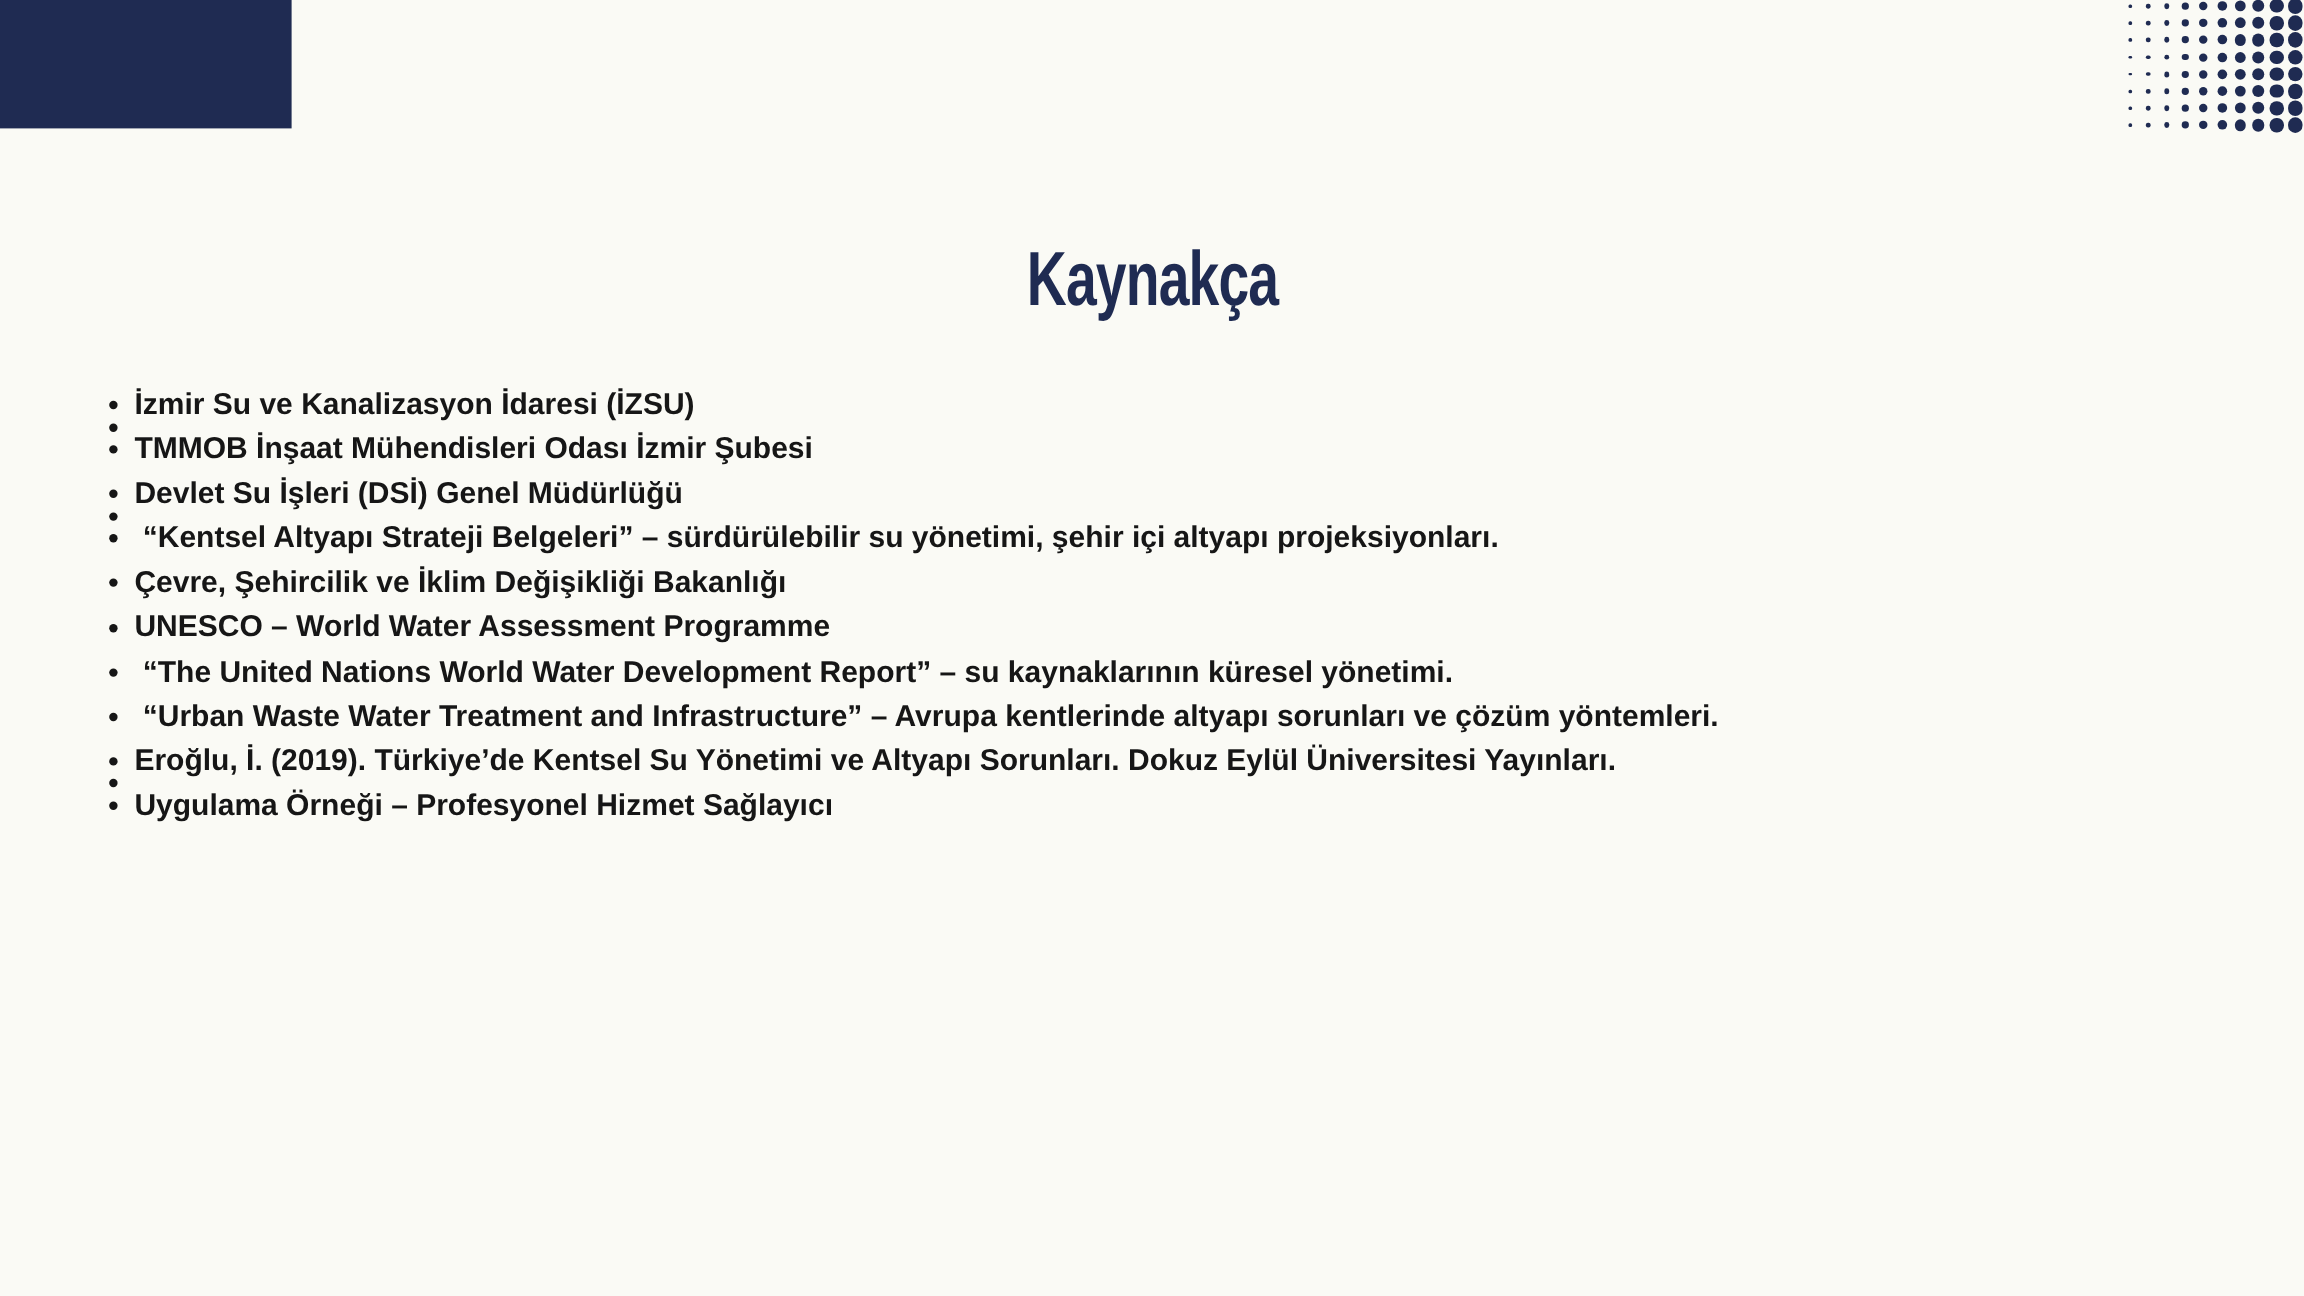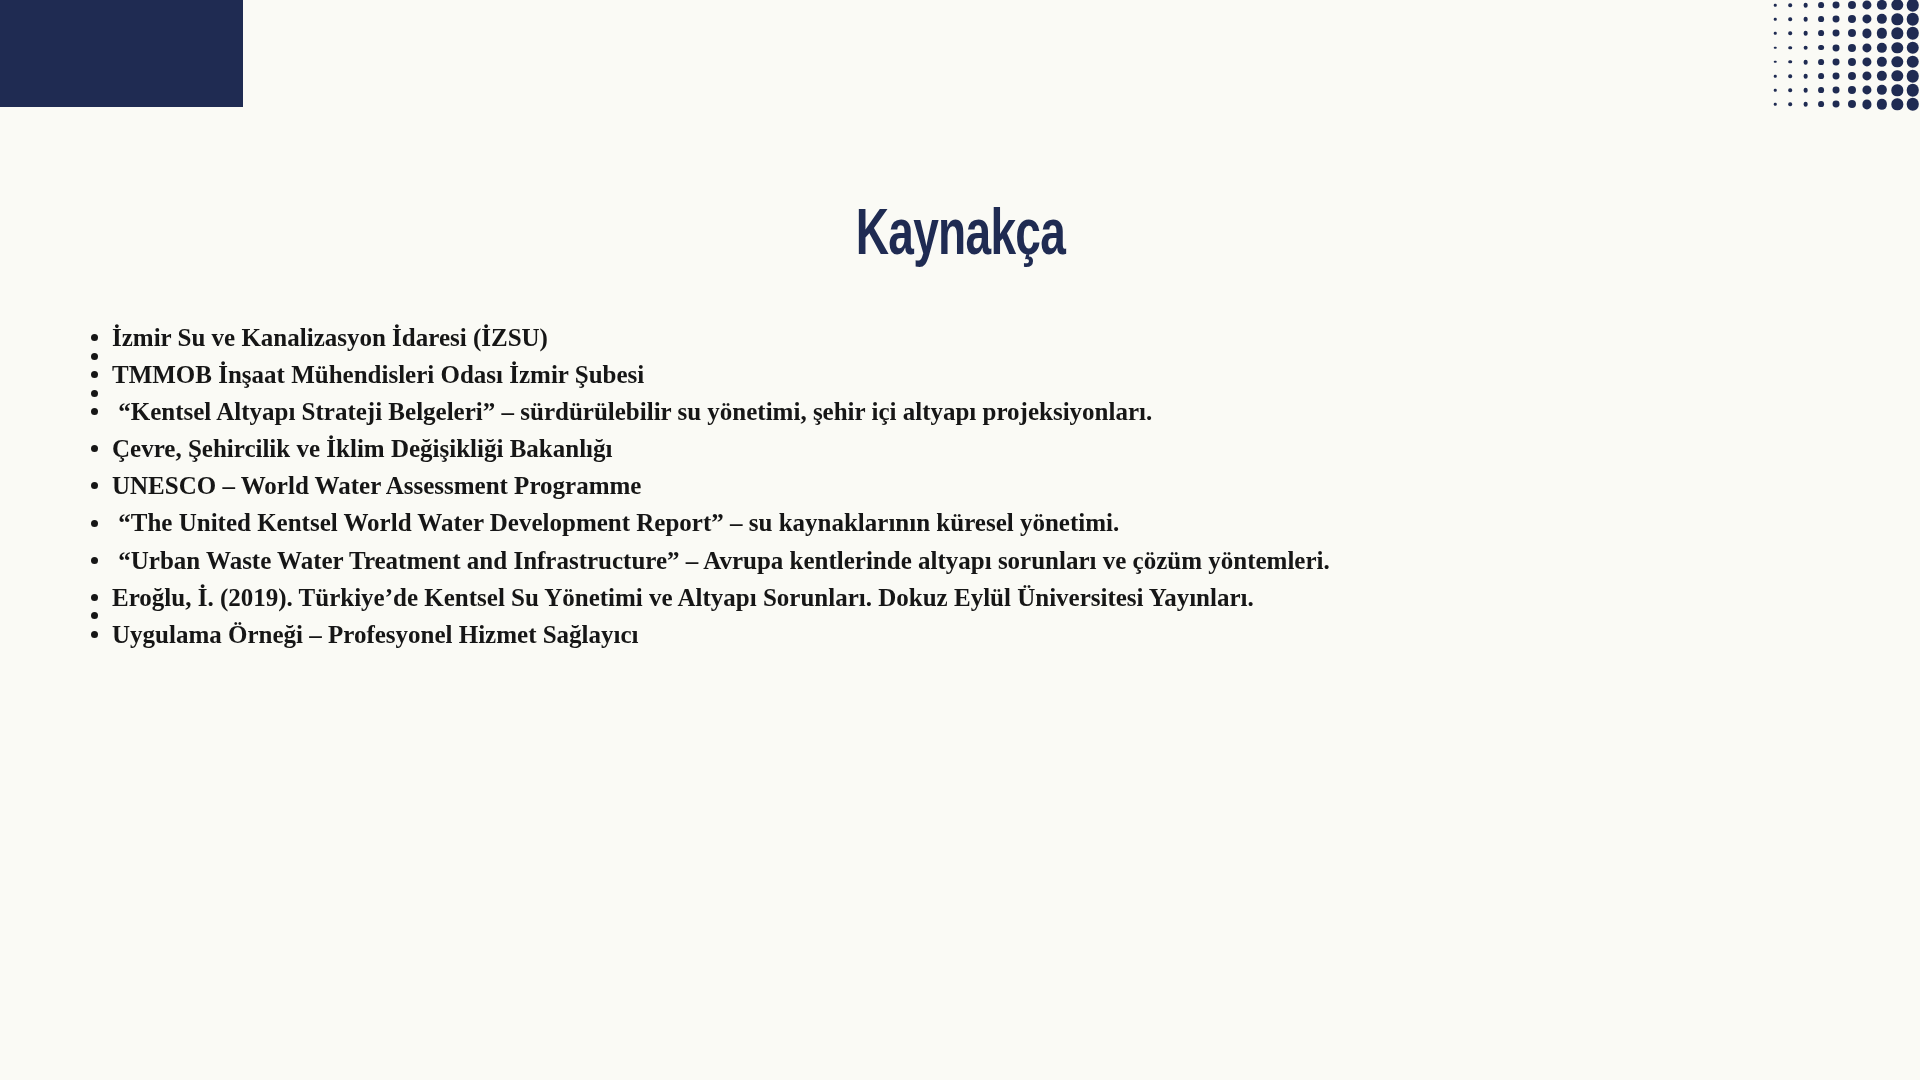--- a/index.html
+++ b/index.html
@@ -51,21 +51,20 @@
     width:1810px;
     list-style:none;
     color:var(--text);
     font-size:25px;
     font-weight:700;
     line-height:37.1px;
   }
   .refs li{
     position:relative;
     padding-left:24px;
-    font-family:Liberation Serif, serif;
   }
   .refs .dot{
     position:absolute;
     left:3px;top:50%;
     width:7px;height:7px;
     margin-top:-3.5px;
     border-radius:50%;
     background:var(--text);
   }
   .refs .txt{white-space:pre;}
@@ -162,23 +161,24 @@
       <span style="width: 11.3889px; height: 11.3889px; left: 122.4px; top: 99.4px;"></span>
       <span style="width: 12.5px; height: 12.5px; left: 137.7px; top: 99.4px;"></span>
     </div>
   <h1 class="title">
     <span class="title-inner">Kaynakça</span>
   </h1>
   <ul class="refs" id="refs">
       <li><span class="dot"></span><span class="txt"><span>İzmir Su ve Kanalizasyon İdaresi (İZSU)</span></span></li>
       <li><span class="dot"></span></li>
       <li><span class="dot"></span><span class="txt"><span>TMMOB İnşaat Mühendisleri Odası İzmir Şubesi</span></span></li>
+      <li><span class="dot"></span><span class="txt"><span>Devlet Su İşleri (DSİ) Genel Müdürlüğü</span></span></li>
       <li><span class="dot"></span></li>
       <li><span class="dot"></span><span class="txt"><span> “Kentsel Altyapı Strateji Belgeleri” – sürdürülebilir su yönetimi, şehir içi altyapı projeksiyonları.</span></span></li>
       <li><span class="dot"></span><span class="txt"><span>Çevre, Şehircilik ve İklim Değişikliği Bakanlığı</span></span></li>
       <li><span class="dot"></span><span class="txt"><span>UNESCO – World Water Assessment Programme</span></span></li>
-      <li><span class="dot"></span><span class="txt"><span> “The United Kentsel World Water Development Report” – su kaynaklarının küresel yönetimi.</span></span></li>
+      <li><span class="dot"></span><span class="txt"><span> “The United Nations World Water Development Report” – su kaynaklarının küresel yönetimi.</span></span></li>
       <li><span class="dot"></span><span class="txt"><span> “Urban Waste Water Treatment and Infrastructure” – Avrupa kentlerinde altyapı sorunları ve çözüm yöntemleri.</span></span></li>
       <li><span class="dot"></span><span class="txt"><span>Eroğlu, İ. (2019). Türkiye’de Kentsel Su Yönetimi ve Altyapı Sorunları. Dokuz Eylül Üniversitesi Yayınları.</span></span></li>
       <li><span class="dot"></span></li>
       <li><span class="dot"></span><span class="txt"><span>Uygulama Örneği – Profesyonel Hizmet Sağlayıcı</span></span></li>
     </ul>
 </div>
 
 </body></html>

